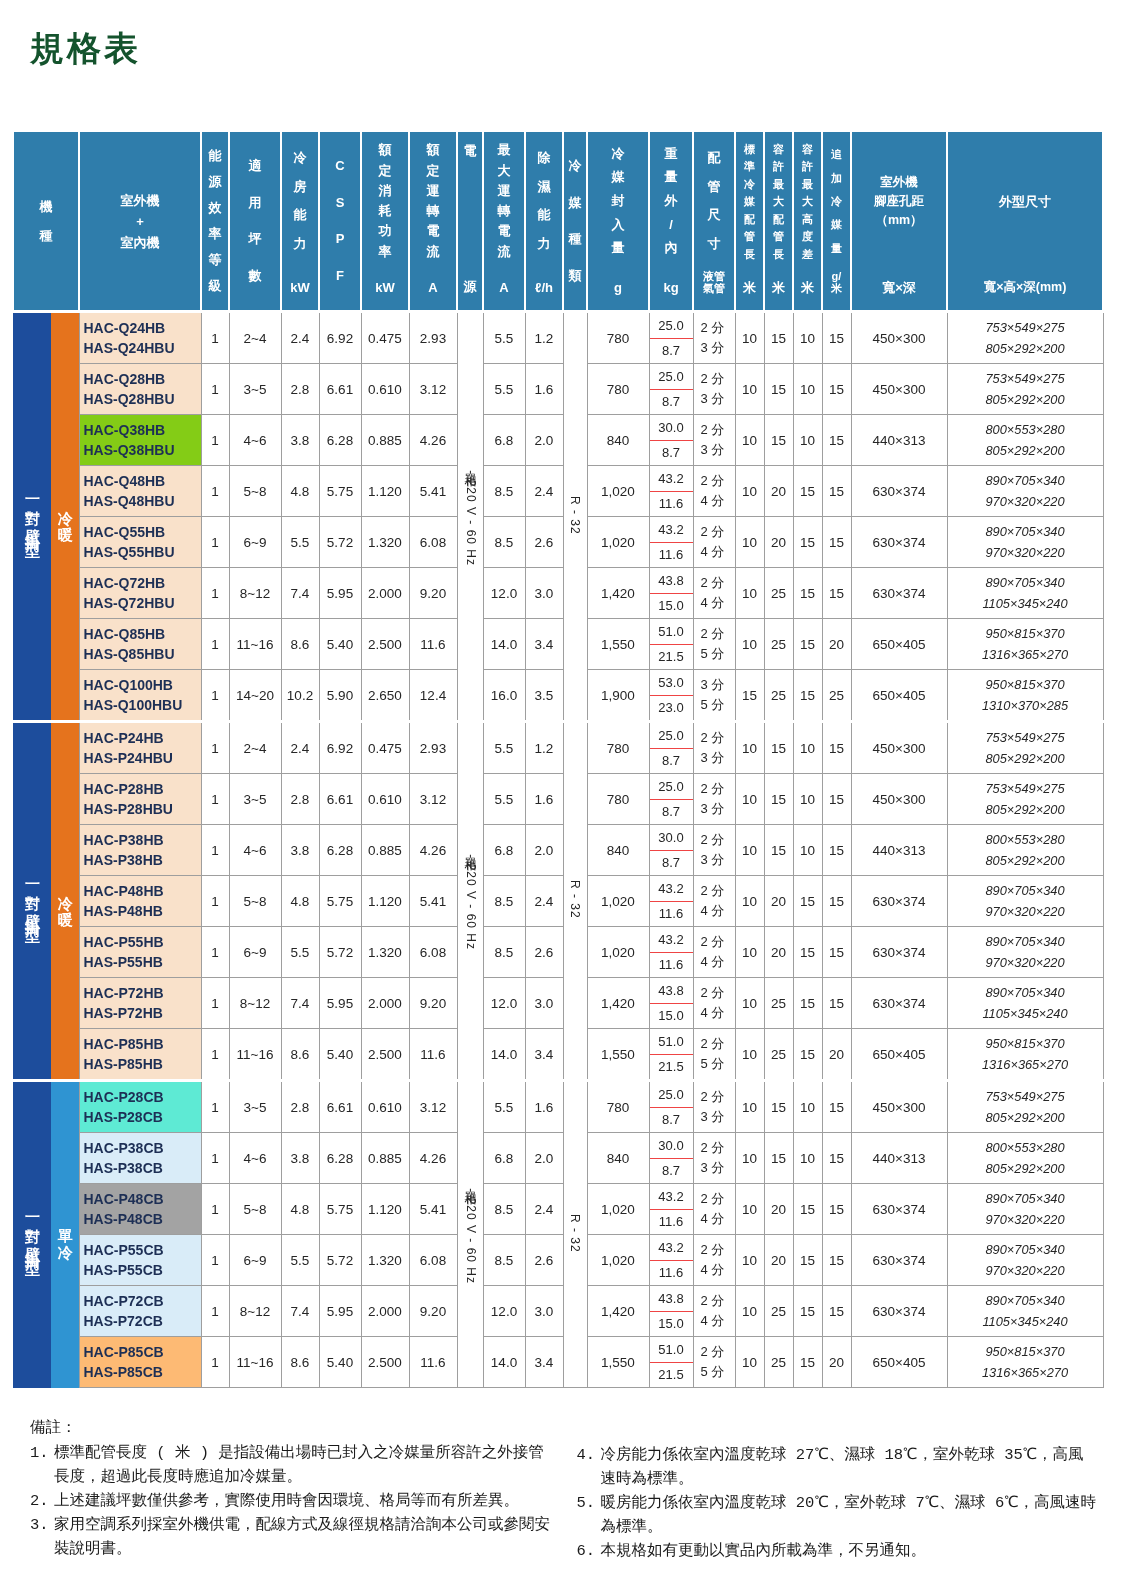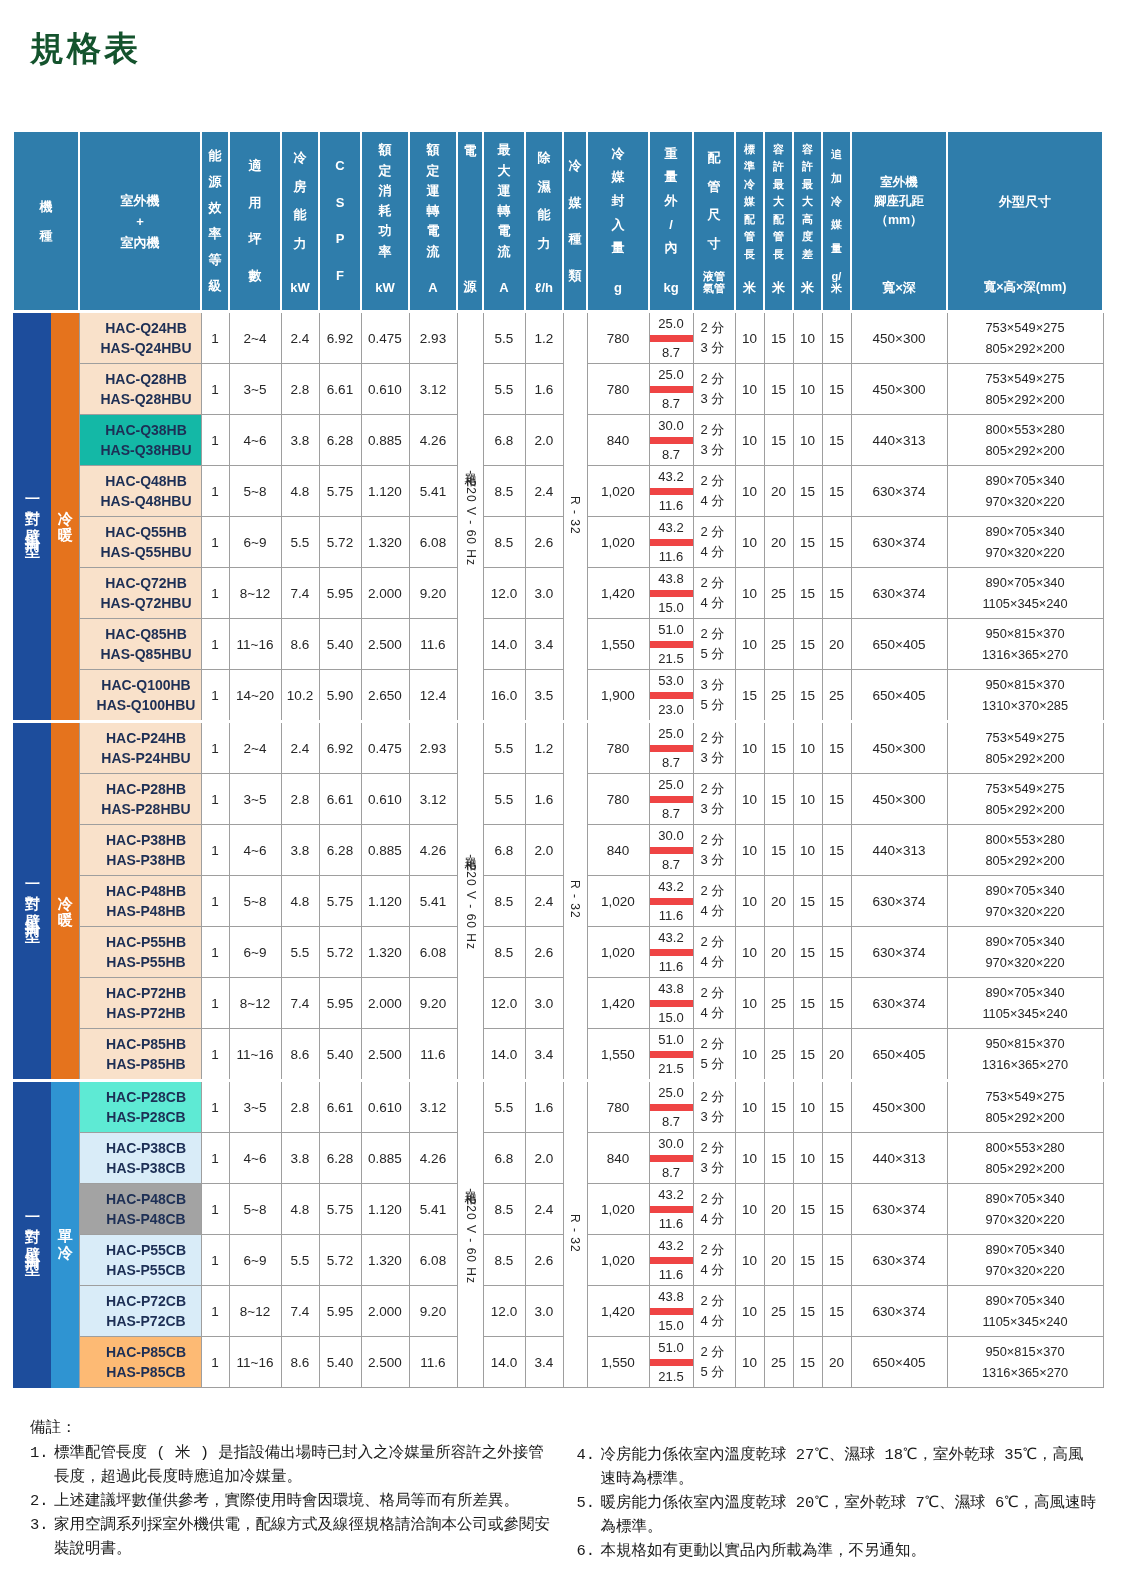--- a/index.html
+++ b/index.html
@@ -22,29 +22,29 @@
   .th-unit div{line-height:13px;}
   .col-pipe .th-unit div,.col-addref .th-unit div{font-size:11px;line-height:12px;}
   .col-dims .th-unit div{font-size:12.5px;}
   tbody td{border:1px solid #9e9e9e;height:50px;text-align:center;vertical-align:middle;font-size:13.5px;color:#262626;padding:0;background:#fff;}
   tr.gstart td{border-top:3px solid #ffffff;}
   .td-group{border:none;}
   .td-mode{border:none;}
   .vtext{writing-mode:vertical-rl;display:inline-block;}
   .td-group .vtext{font-size:15px;font-weight:700;letter-spacing:8px;color:#fff;}
   .td-mode .vtext{font-size:15px;font-weight:700;letter-spacing:16px;color:#fff;}
-  .td-model{text-align:center;padding-left:12px;}
+  .td-model{text-align:left;padding-left:4px;}
   .td-model div{font-size:14px;font-weight:700;color:#1d2f55;line-height:20px;}
   .td-vert{font-size:12px;color:#262626;}
   .td-vert .vtext{letter-spacing:1px;}
   .td-weight .wwrap{display:flex;flex-direction:column;height:50px;}
   .whalf{flex:1;display:flex;align-items:center;justify-content:center;font-size:13px;}
-  .whalf.top{border-bottom:7px solid #ef4444;}
+  .whalf.top{border-bottom:1px solid #ef4444;}
   .td-pipe{text-align:left;padding-left:7px;font-size:13px;line-height:20px;}
-  .td-dims{font-size:12.8px;line-height:21px;}
+  .td-dims{font-size:12.8px;line-height:21px;font-style:italic;}
   .notes{display:flex;gap:26px;margin:28px 28px 34px 30px;color:#1a1a1a;font-family:Liberation Mono, monospace;}
   .notes-col{flex:1;font-size:15.5px;line-height:1.55;}
   .notes-col.right{padding-top:27px;}
   .notes-title{margin-bottom:1px;}
   .note{display:flex;}
   .note-num{width:24px;flex:none;}
   .note-text{flex:1;}
 </style>
 </head>
 <body>
@@ -449,21 +449,21 @@
           <td>15</td>
           <td>10</td>
           <td>15</td>
           <td>450×300</td>
           <td class="td-dims">
             <div>753×549×275</div>
             <div>805×292×200</div>
           </td>
         </tr>
         <tr>
-          <td class="td-model" style="background: #14b8a6;">
+          <td class="td-model" style="background: #84cc16;">
             <div>HAC-Q38HB</div>
             <div>HAS-Q38HBU</div>
           </td>
           <td>1</td>
           <td>4~6</td>
           <td>3.8</td>
           <td>6.28</td>
           <td>0.885</td>
           <td>4.26</td>
           <td>6.8</td>

